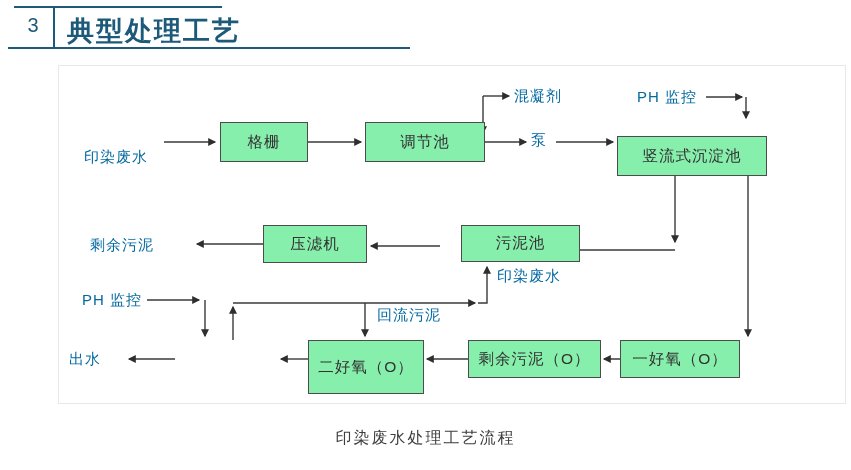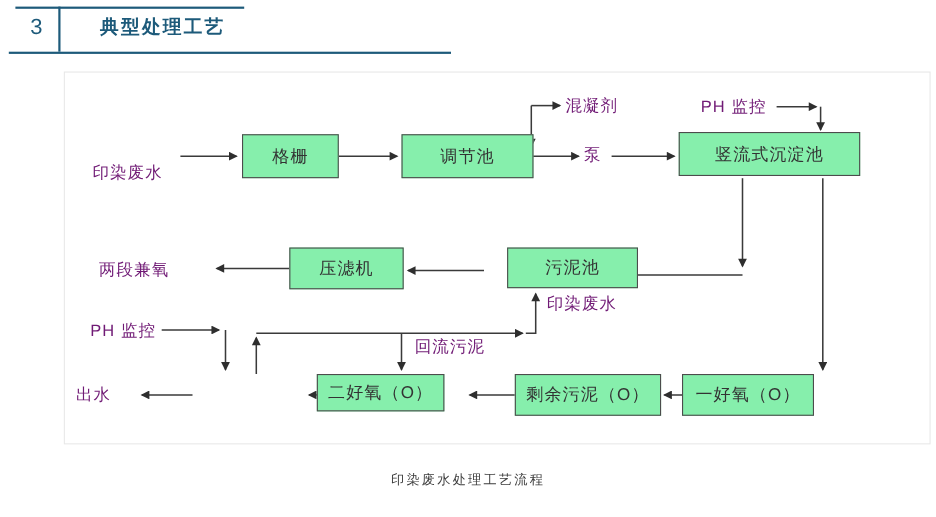--- a/index.html
+++ b/index.html
@@ -5,42 +5,42 @@
   html,body{margin:0;padding:0;background:#ffffff;}
   body{font-family:"Liberation Sans","DejaVu Sans",sans-serif;}
   .stage{position:relative;width:851px;height:470px;background:#fff;overflow:hidden;}
 
   
   .hdr-topline{position:absolute;left:14px;top:6px;width:208px;height:2px;background:#1d5a7a;}
   .hdr-botline{position:absolute;left:8px;top:47px;width:402px;height:2px;background:#1d5a7a;}
   .hdr-divider{position:absolute;left:53px;top:6px;width:2px;height:41px;background:#1d5a7a;}
   .hdr-num{position:absolute;left:20px;top:14px;width:26px;text-align:center;
            font-size:20px;color:#1d5a7a;}
-  .hdr-title{position:absolute;left:67px;top:13px;font-size:17px;font-weight:bold;
-             color:#1d5a7a;letter-spacing:2px;margin-left:24px;}
+  .hdr-title{position:absolute;left:67px;top:13px;font-size:27px;font-weight:bold;
+             color:#1d5a7a;letter-spacing:2px;}
 
   
   .frame{position:absolute;left:58px;top:65px;width:786px;height:337px;
          border:1px solid #e8e8e8;background:#fff;}
 
   
   .node{position:absolute;background:#86efac;border:1.5px solid #4c4c4c;box-sizing:border-box;
         display:flex;align-items:center;justify-content:center;
         font-size:15.5px;color:#333;letter-spacing:1px;white-space:nowrap;}
 
   
-  .flabel{position:absolute;font-size:15px;color:#701a75;letter-spacing:1px;white-space:nowrap;}
+  .flabel{position:absolute;font-size:15px;color:#0369a1;letter-spacing:1px;white-space:nowrap;}
 
   
   svg.wires{position:absolute;left:0;top:0;pointer-events:none;}
   svg.wires path{stroke:#3a3a3a;stroke-width:1.4;fill:none;}
 
   
   .caption{position:absolute;left:0;top:428px;width:851px;text-align:center;
-           font-size:12px;color:#3d3d3d;letter-spacing:2px;}
+           font-size:16px;color:#3d3d3d;letter-spacing:2px;}
 </style>
 </head>
 <body>
 
 <div class="stage">
 
   <div class="hdr-topline"></div>
   <div class="hdr-num">3</div>
   <div class="hdr-divider"></div>
   <div class="hdr-title">典型处理工艺</div>
@@ -79,32 +79,32 @@
     <path d="M365,303 L365,336" marker-end="url(#arr)"></path>
 
     <path d="M645,359 L604,359" marker-end="url(#arr)"></path>
     <path d="M468,359 L427,359" marker-end="url(#arr)"></path>
     <path d="M308,359 L281,359" marker-end="url(#arr)"></path>
     <path d="M175,359 L129,359" marker-end="url(#arr)"></path>
   </svg>
 
   <div class="node" style="left:220px;top:122px;width:88px;height:40px">格栅</div>
   <div class="node" style="left:365px;top:122px;width:120px;height:40px">调节池</div>
-  <div class="node" style="left:617px;top:120px;width:165px;height:40px">竖流式沉淀池</div>
+  <div class="node" style="left:617px;top:136px;width:150px;height:40px">竖流式沉淀池</div>
   <div class="node" style="left:263px;top:225px;width:104px;height:38px">压滤机</div>
   <div class="node" style="left:461px;top:225px;width:119px;height:37px">污泥池</div>
-  <div class="node" style="left:288px;top:340px;width:116px;height:34px">二好氧（O）</div>
+  <div class="node" style="left:308px;top:340px;width:116px;height:54px">二好氧（O）</div>
   <div class="node" style="left:468px;top:340px;width:133px;height:38px">剩余污泥（O）</div>
   <div class="node" style="left:620px;top:340px;width:120px;height:38px">一好氧（O）</div>
 
   <div class="flabel" style="left:84px;top:148px">印染废水</div>
   <div class="flabel" style="left:514px;top:87px">混凝剂</div>
   <div class="flabel" style="left:531px;top:131px">泵</div>
   <div class="flabel" style="left:637px;top:88px">PH 监控</div>
-  <div class="flabel" style="left:90px;top:236px">两段兼氧</div>
+  <div class="flabel" style="left:90px;top:236px">剩余污泥</div>
   <div class="flabel" style="left:497px;top:267px">印染废水</div>
   <div class="flabel" style="left:82px;top:291px">PH 监控</div>
   <div class="flabel" style="left:377px;top:306px">回流污泥</div>
   <div class="flabel" style="left:69px;top:350px">出水</div>
 
   <div class="caption">印染废水处理工艺流程</div>
 
 </div>
 
 </body></html>

